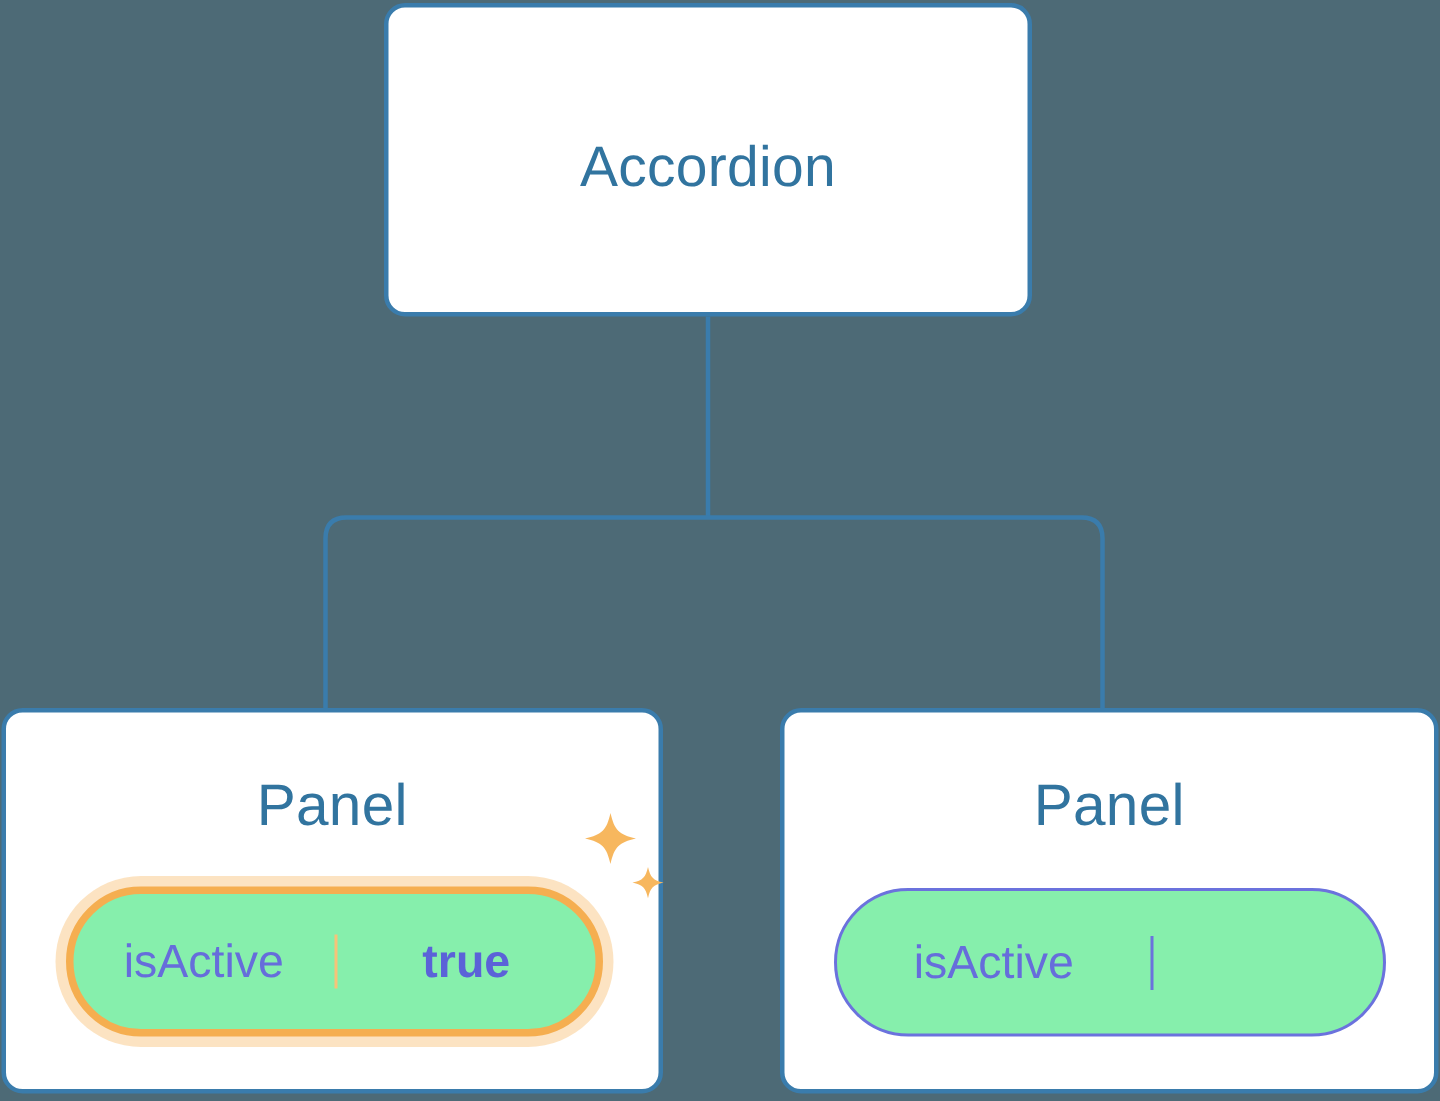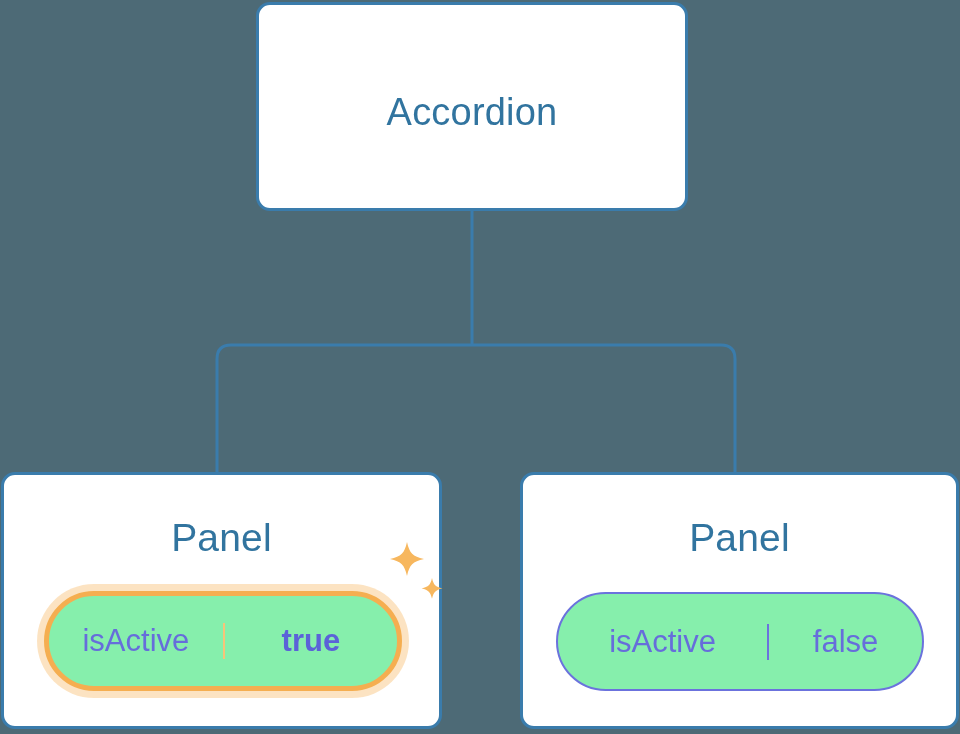--- a/index.html
+++ b/index.html
@@ -172,16 +172,15 @@
     <path fill="#f7b75e" d="M23 2 C25.6 13.4 28.6 16.4 40 19 C28.6 21.6 25.6 24.6 23 36 C20.4 24.6 17.4 21.6 6 19 C17.4 16.4 20.4 13.4 23 2 Z"></path>
     <path fill="#f7b75e" d="M48 38 C49.6 45 51.4 46.8 58.4 48.4 C51.4 50 49.6 51.8 48 58.8 C46.4 51.8 44.6 50 37.6 48.4 C44.6 46.8 46.4 45 48 38 Z"></path>
   </svg>
 
   <div id="panel-card-right" class="node-card">
     <div class="panel-title node-title">Panel</div>
   </div>
 
   <div id="prop-pill-right" class="prop-pill">
     <div class="prop-key">isActive</div>
-    <div class="prop-val">false</div>
   </div>
 
 </div>
 
 </body></html>

